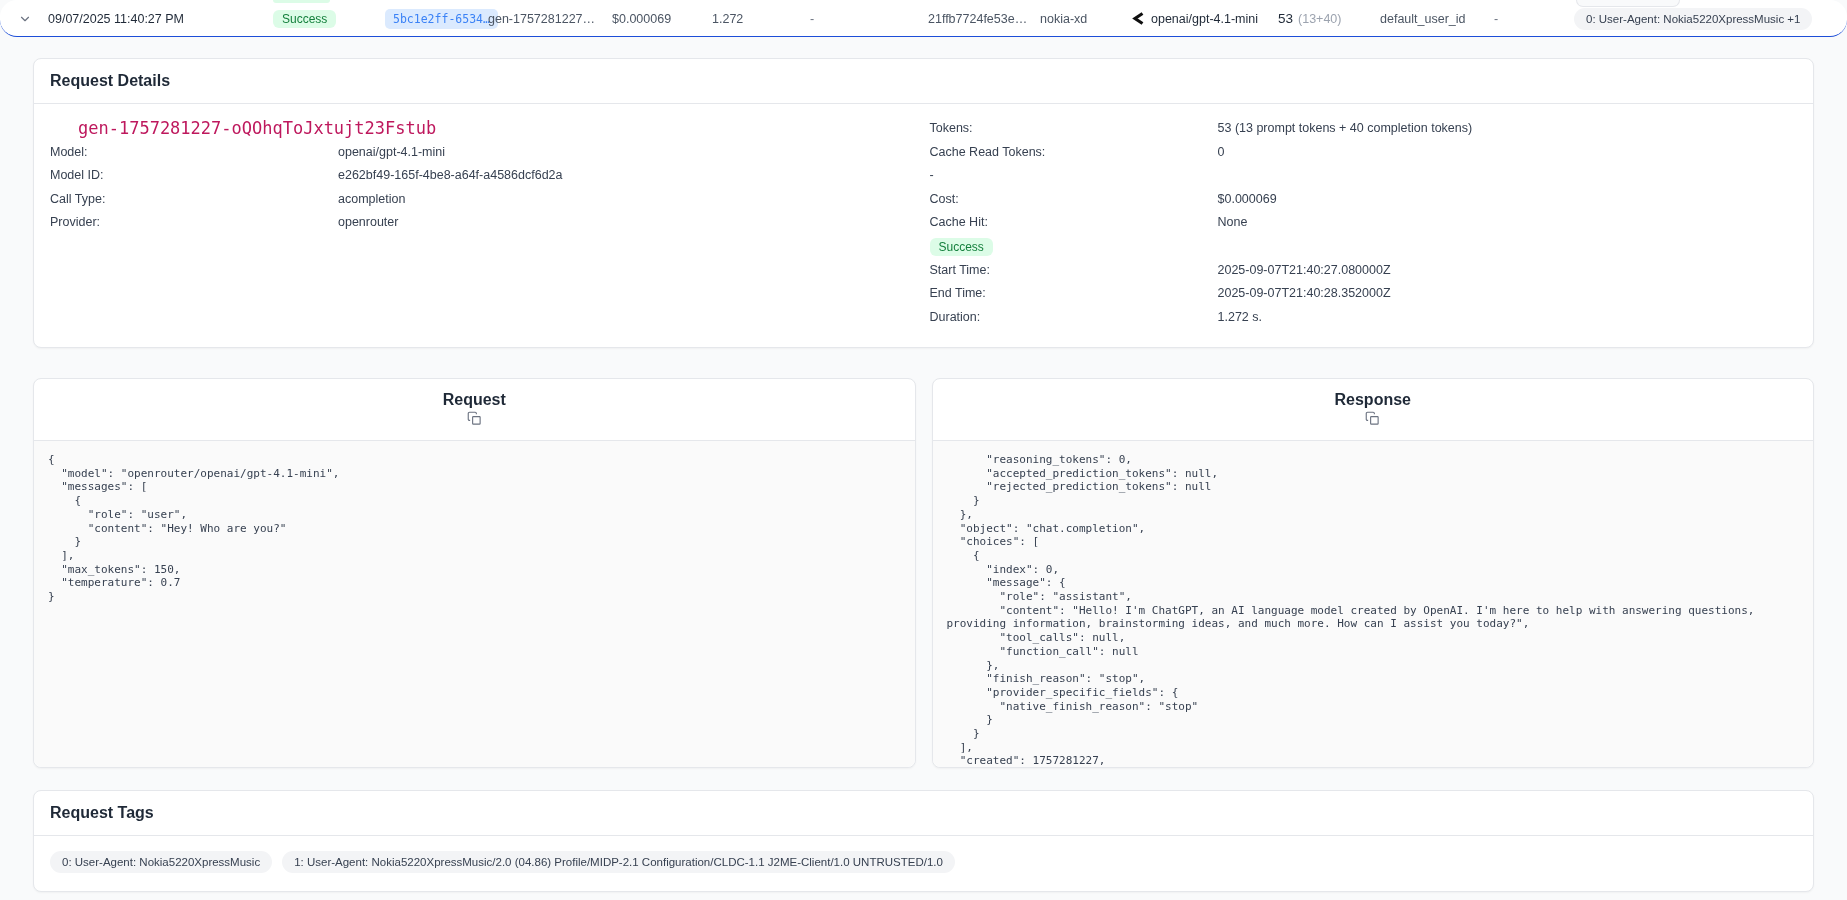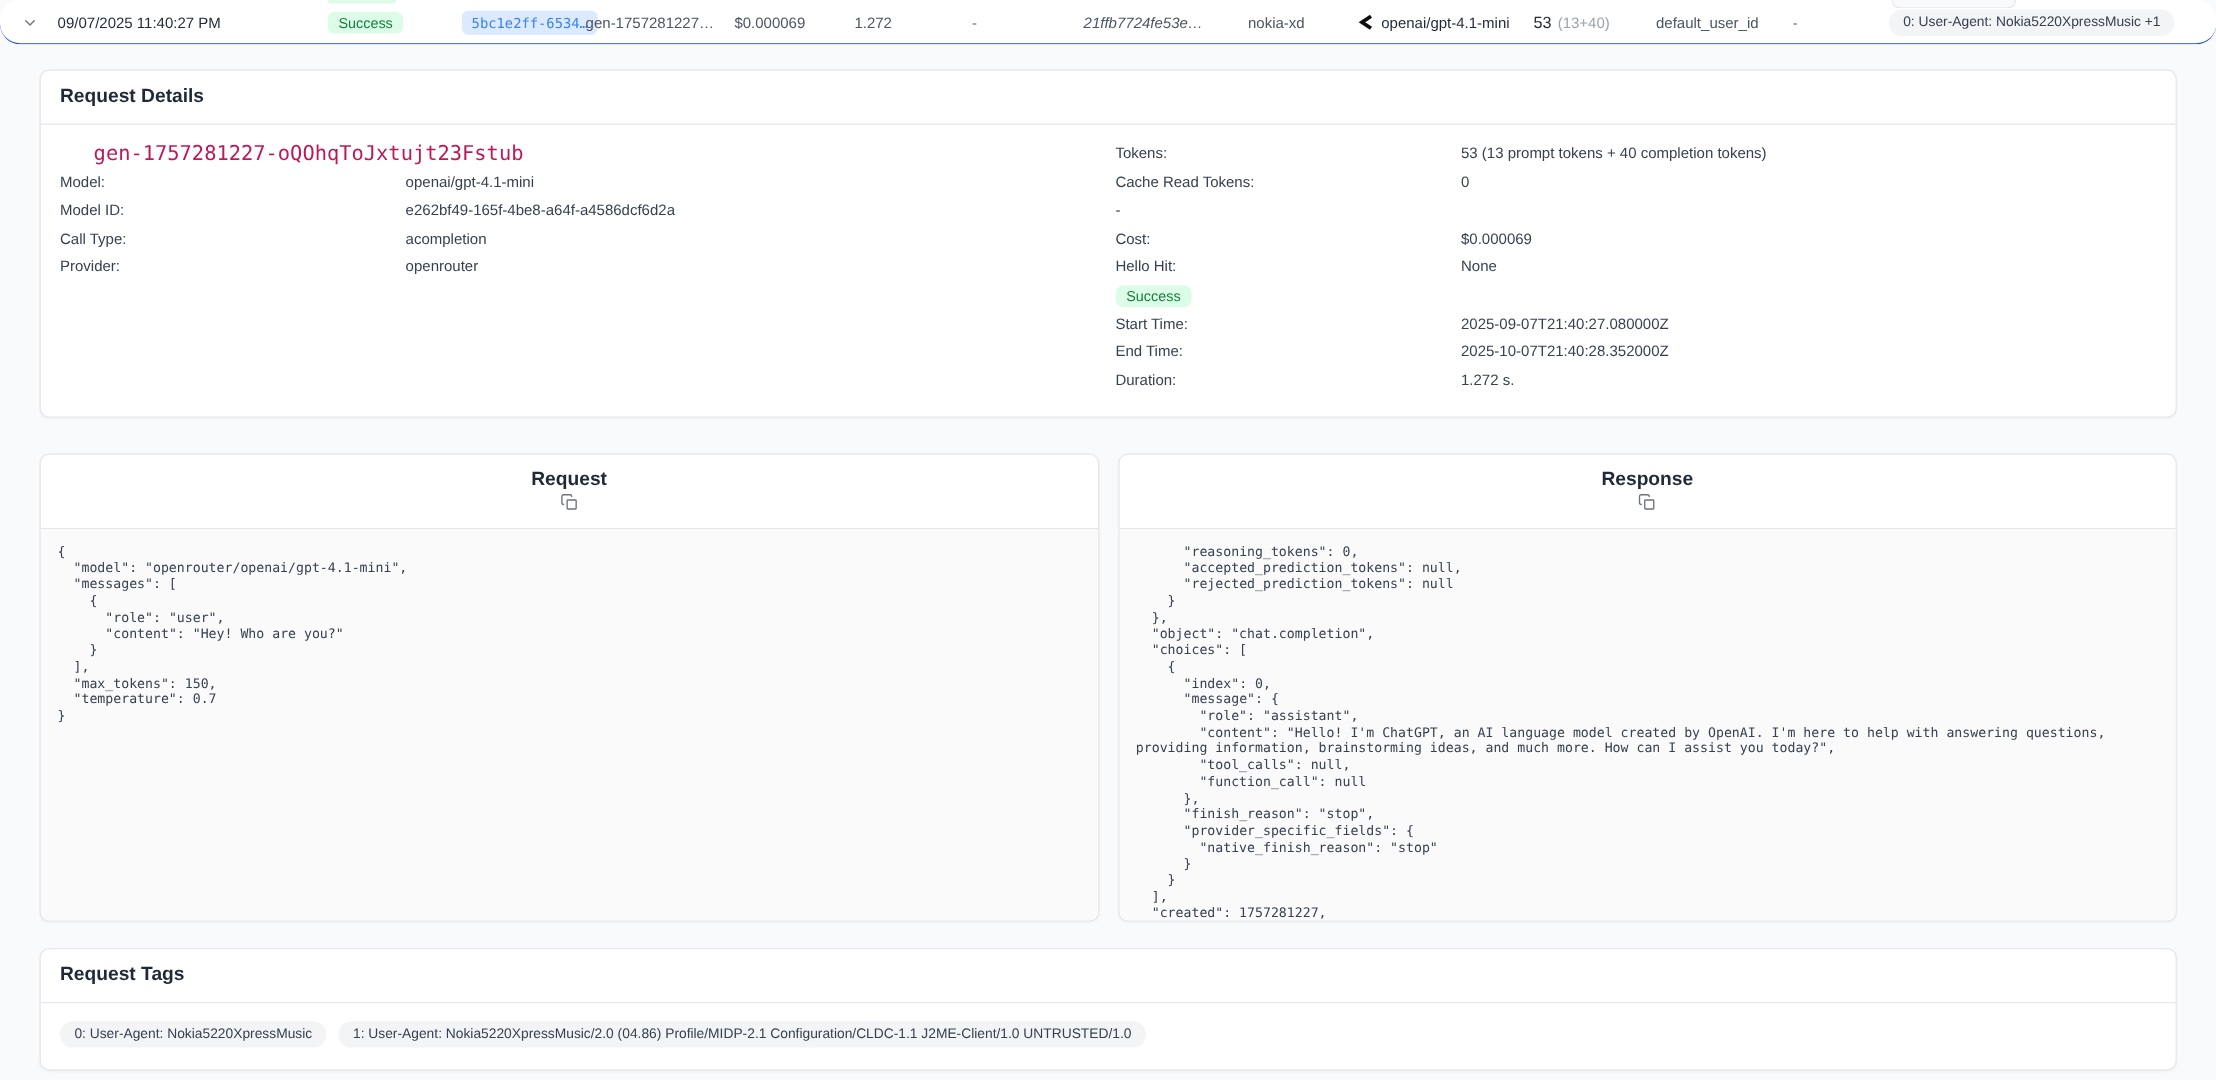--- a/index.html
+++ b/index.html
@@ -131,21 +131,21 @@
   <div class="cell" style="left:273px;">
     <span class="badge-success">Success</span>
   </div>
   <div class="cell" style="left:385px;">
     <a class="trace-link">5bc1e2ff-6534…</a>
   </div>
   <div class="cell" style="left:488px;">gen-1757281227…</div>
   <div class="cell" style="left:612px;">$0.000069</div>
   <div class="cell" style="left:712px;">1.272</div>
   <div class="cell muted" style="left:810px;">-</div>
-  <div class="cell" style="left:903px;font-style:italic;">21ffb7724fe53e…</div>
+  <div class="cell" style="left:928px;">21ffb7724fe53e…</div>
   <div class="cell" style="left:1040px;">nokia-xd</div>
   <div class="cell" style="left:1130px;">
     <span class="or-icon">
       <svg width="15" height="15" viewBox="0 0 24 24" fill="none" stroke="#0f0f0f" stroke-width="5" stroke-linecap="butt">
           <path d="M20 4 L8 12 L20 20"></path>
         </svg>
     </span>
     <span class="darktxt">openai/gpt-4.1-mini</span>
   </div>
   <div class="cell" style="left:1278px;">
@@ -197,33 +197,33 @@
           <span class="detail-value">0</span>
         </div>
         <div class="detail-row">
           <span class="detail-value">-</span>
         </div>
         <div class="detail-row">
           <span class="detail-label">Cost:</span>
           <span class="detail-value">$0.000069</span>
         </div>
         <div class="detail-row">
-          <span class="detail-label">Hello Hit:</span>
+          <span class="detail-label">Cache Hit:</span>
           <span class="detail-value">None</span>
         </div>
         <div class="detail-row">
           <span class="badge-success">Success</span>
         </div>
         <div class="detail-row">
           <span class="detail-label">Start Time:</span>
           <span class="detail-value">2025-09-07T21:40:27.080000Z</span>
         </div>
         <div class="detail-row">
           <span class="detail-label">End Time:</span>
-          <span class="detail-value">2025-10-07T21:40:28.352000Z</span>
+          <span class="detail-value">2025-09-07T21:40:28.352000Z</span>
         </div>
         <div class="detail-row">
           <span class="detail-label">Duration:</span>
           <span class="detail-value">1.272 s.</span>
         </div>
       </div>
     </div>
   </div>
 
   <div class="panels">

